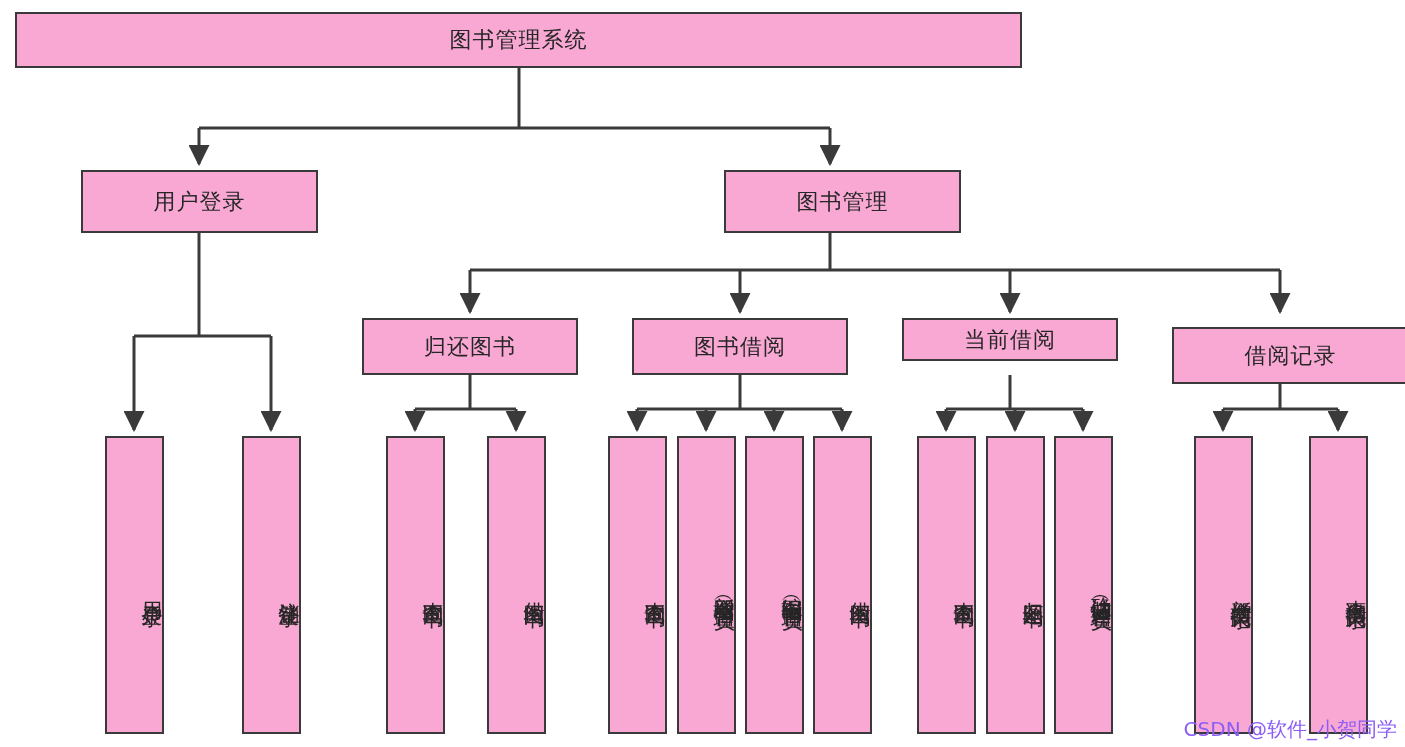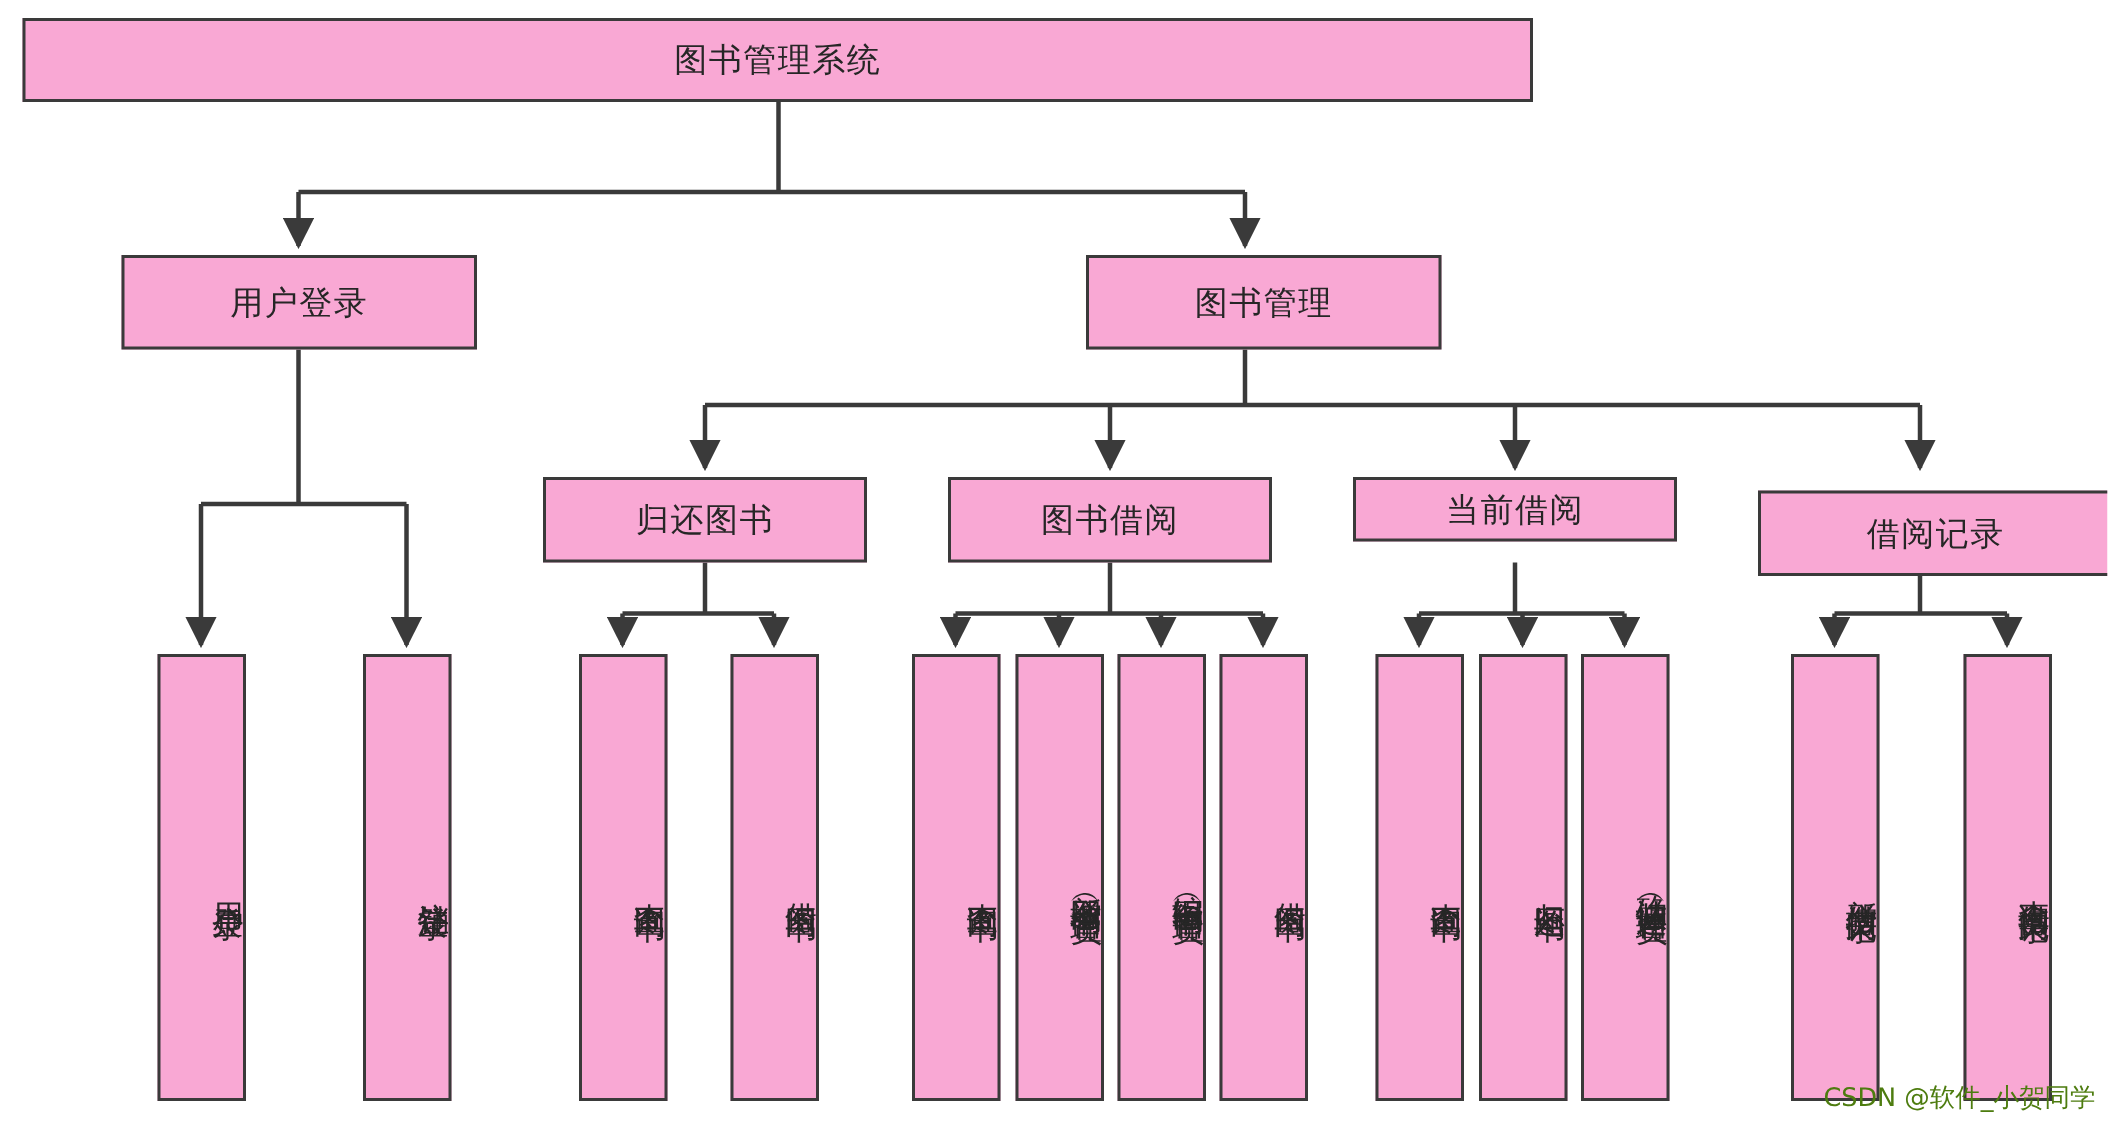--- a/index.html
+++ b/index.html
@@ -53,22 +53,22 @@
     left: 0;
     top: 0;
     width: 1405px;
     height: 747px;
     pointer-events: none;
   }
   .watermark {
     position: absolute;
     right: 8px;
     bottom: 4px;
-    font-size: 17px;
-    color: #4d7c0f;
+    font-size: 20px;
+    color: #8b5cf6;
     font-family: "DejaVu Sans", "Liberation Sans", sans-serif;
     white-space: nowrap;
   }
 </style>
 </head>
 <body>
 
 <div id="diagram-root">
 
   <svg id="edges" viewBox="0 0 1405 747" xmlns="http://www.w3.org/2000/svg">

